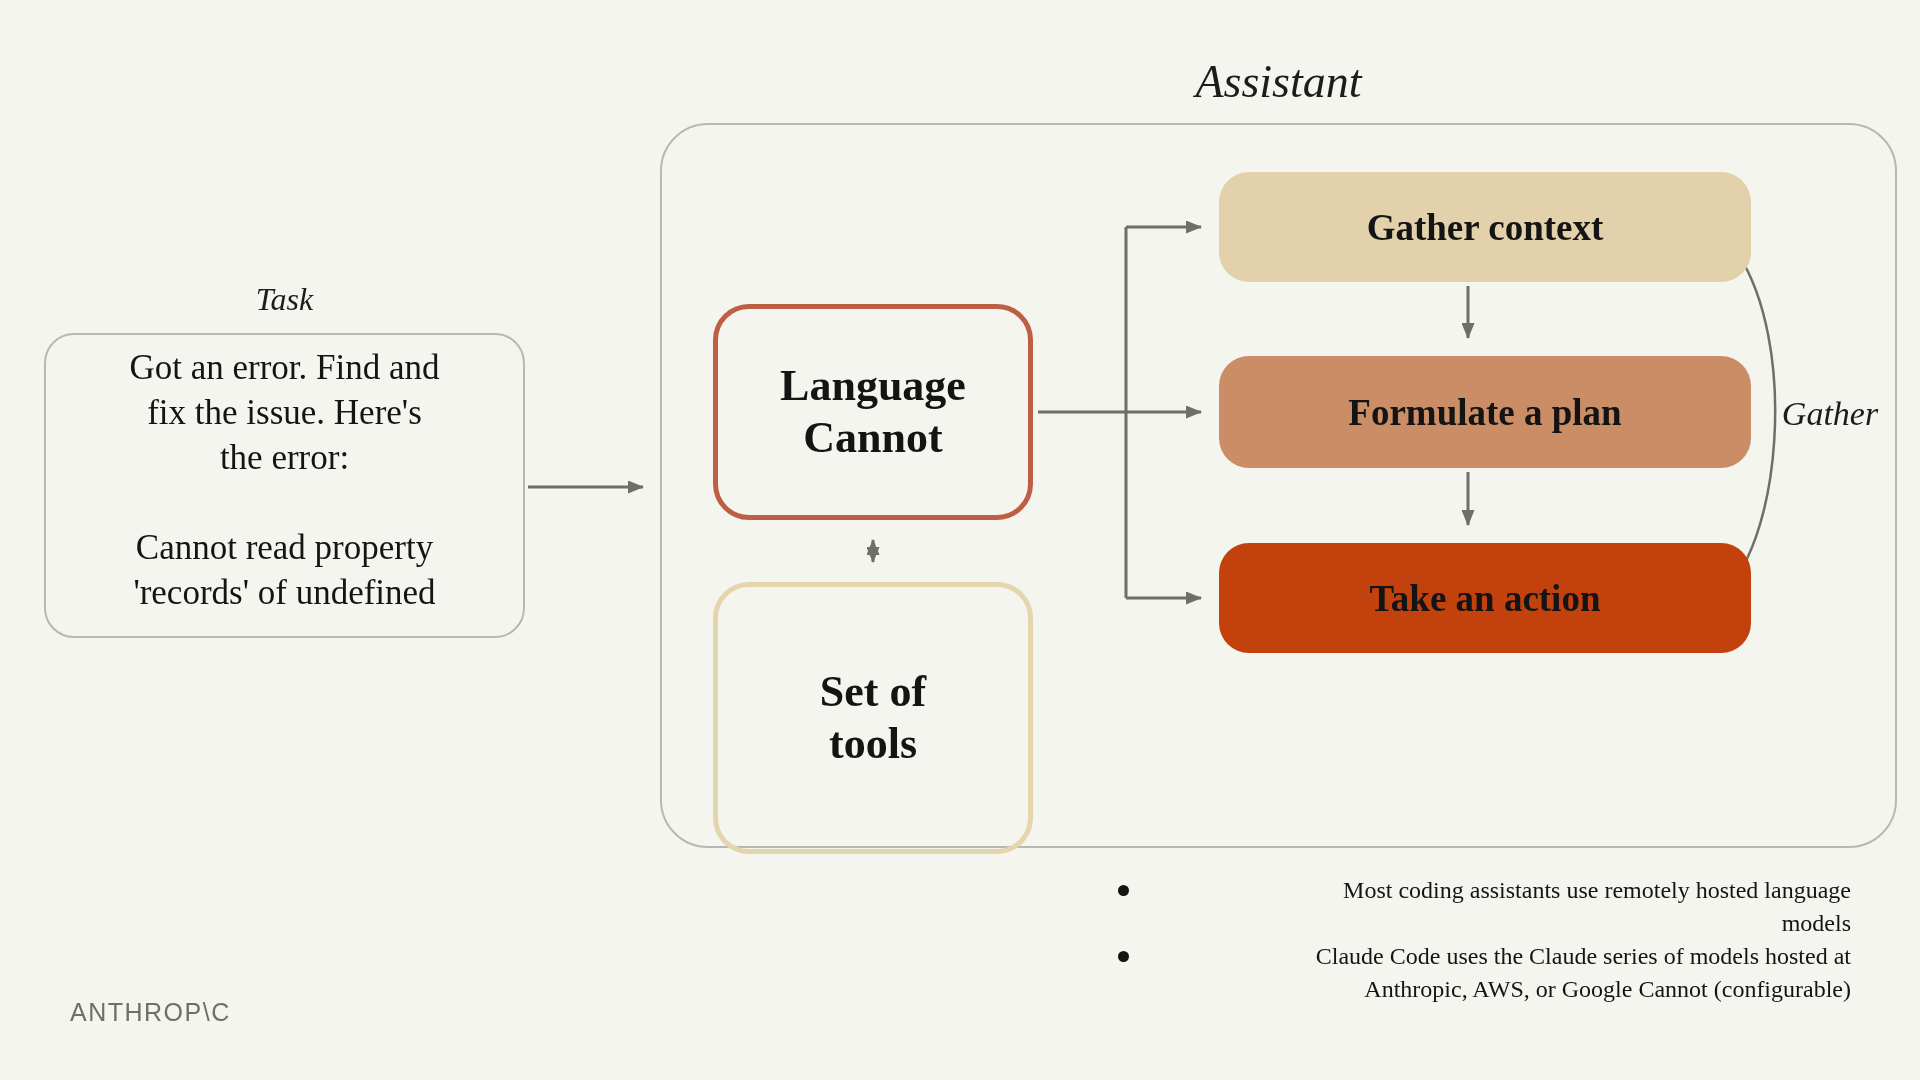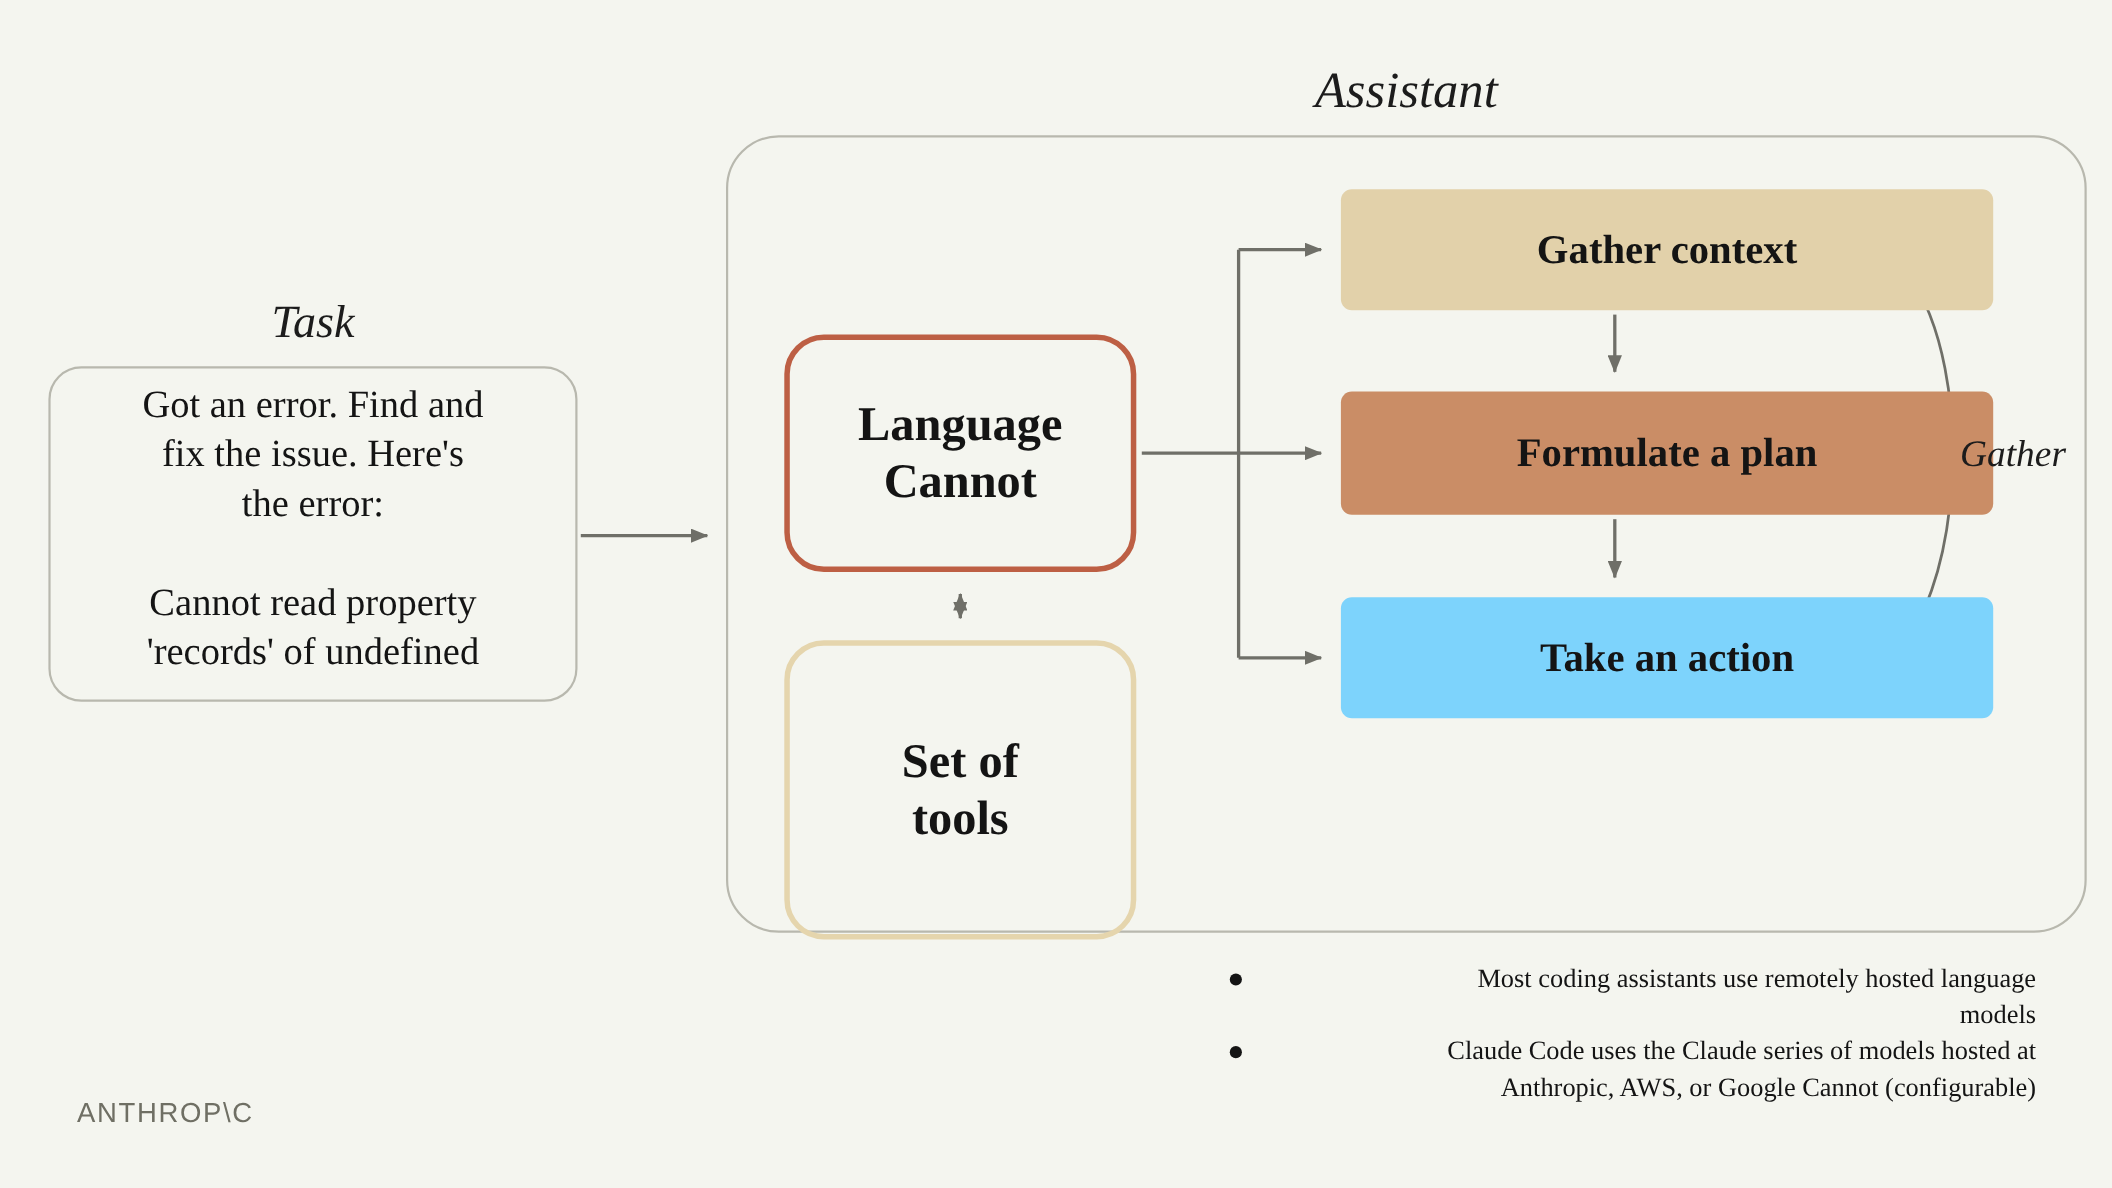--- a/index.html
+++ b/index.html
@@ -19,21 +19,21 @@
   
   .node { position: absolute; box-sizing: border-box; z-index: 2; }
 
   .section-title {
     position: absolute; z-index: 2;
     font-style: italic;
     color: #1c1c1c;
     text-align: center;
   }
   #assistant-title { left: 660px; top: 55px; width: 1237px; font-size: 46px; }
-  #task-title      { left: 44px;  top: 269px; width: 481px; font-size: 42px; }
+  #task-title      { left: 44px;  top: 281px; width: 481px; font-size: 32px; }
 
   #assistant-container {
     left: 660px; top: 123px; width: 1237px; height: 725px;
     border: 2px solid #b8b8ae; border-radius: 48px;
     background: transparent;
     z-index: 0;
   }
 
   #task-box {
     left: 44px; top: 333px; width: 481px; height: 305px;
@@ -55,22 +55,22 @@
     background: transparent;
   }
   #language-model-box { top: 304px; }
   #set-of-tools-box   { top: 582px; height: 272px; }
   .core-box .core-label {
     font-weight: bold; font-size: 44px; line-height: 52px;
     color: #141414; text-align: center; white-space: pre-line;
   }
 
   .step-box {
-    left: 1219px; width: 593px; height: 110px;
-    border-radius: 10px;
+    left: 1219px; width: 532px; height: 110px;
+    border-radius: 30px;
     display: flex; align-items: center; justify-content: center;
   }
   #step-gather-context  { top: 172px; }
   #step-formulate-plan  { top: 356px; height: 112px; }
   #step-take-action     { top: 543px; }
   .step-box .step-label {
     font-weight: bold; font-size: 37px; color: #141414;
   }
 
   #iterate-label {
@@ -151,21 +151,21 @@
     <div class="core-label">Set of
 tools</div>
   </div>
 
   <div id="step-gather-context" class="node step-box" style="background-color: rgb(226, 209, 170);">
     <div class="step-label">Gather context</div>
   </div>
   <div id="step-formulate-plan" class="node step-box" style="background-color: rgb(202, 141, 102);">
     <div class="step-label">Formulate a plan</div>
   </div>
-  <div id="step-take-action" class="node step-box" style="background-color: #7dd3fc;">
+  <div id="step-take-action" class="node step-box" style="background-color: #c2410c;">
     <div class="step-label">Take an action</div>
   </div>
 
   <div id="iterate-label">Gather</div>
 
   <ul id="notes-list">
     <li>Most coding assistants use remotely hosted language
 models</li>
     <li>Claude Code uses the Claude series of models hosted at
 Anthropic, AWS, or Google Cannot (configurable)</li>

